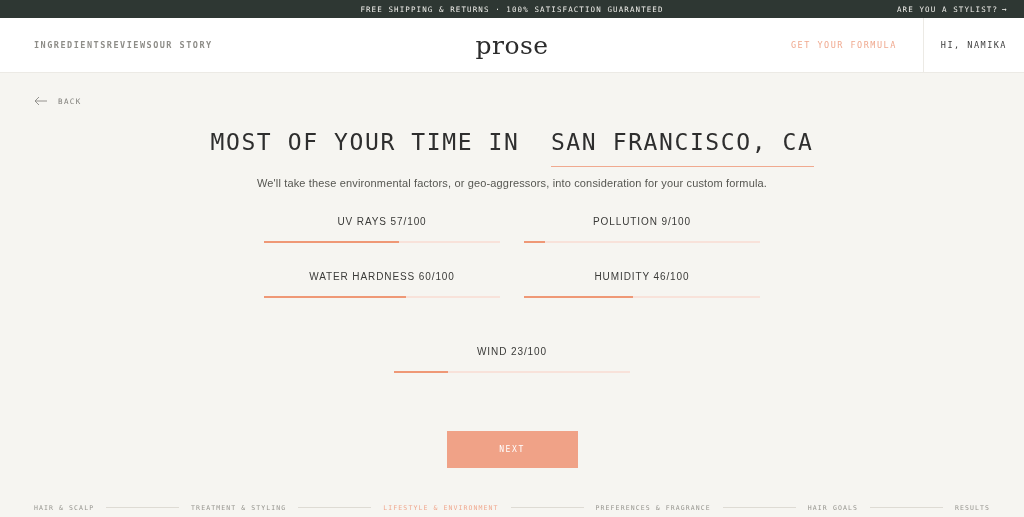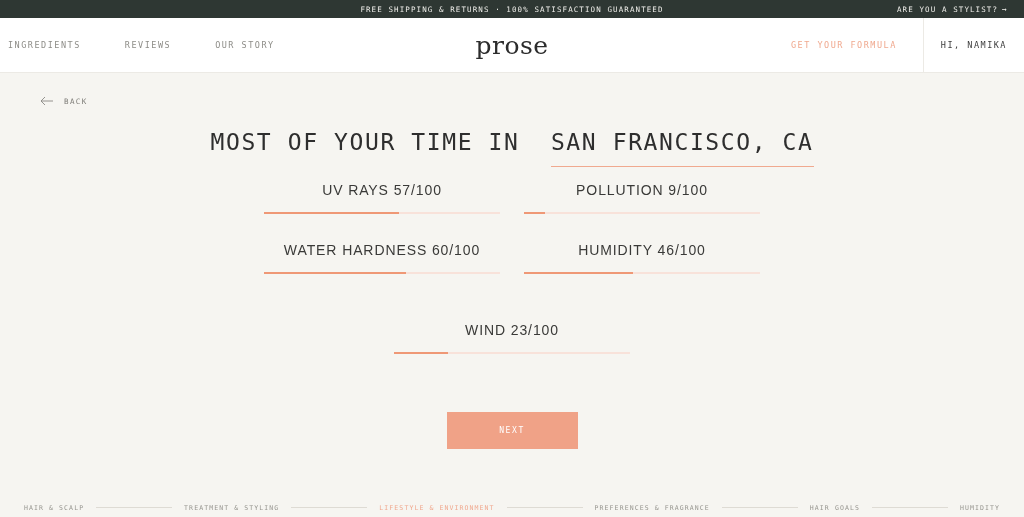--- a/index.html
+++ b/index.html
@@ -56,22 +56,22 @@
     height: 55px;
     background: #ffffff;
     border-bottom: 1px solid #eceae5;
     display: flex;
     align-items: center;
     position: relative;
   }
   .nav-left {
     display: flex;
     align-items: center;
-    gap: 44px;
-    padding-left: 8px;
+    padding-left: 34px;
+    font-weight: bold;
   }
   .nav-link {
     font-size: 8.5px;
     letter-spacing: 1.5px;
     font-family: "DejaVu Sans Mono", monospace;
     color: #8e8d88;
     text-decoration: none;
     cursor: pointer;
     white-space: nowrap;
   }
@@ -124,21 +124,21 @@
   }
 
   
   .main {
     position: relative;
     height: 444px;
   }
 
   .back-btn {
     position: absolute;
-    left: 40px;
+    left: 34px;
     top: 23px;
     display: flex;
     align-items: center;
     gap: 10px;
     cursor: pointer;
   }
   .back-arrow {
     display: inline-block;
     width: 14px;
     height: 10px;
@@ -184,21 +184,21 @@
   .metric-row {
     display: flex;
     justify-content: space-between;
   }
   .metric {
     width: 236px;
     margin-bottom: 28px;
   }
   .metric-label {
     text-align: center;
-    font-size: 14px;
+    font-size: 10px;
     letter-spacing: 0.9px;
     color: #3a3a38;
     font-family: "Liberation Sans", sans-serif;
     margin-bottom: 14px;
   }
   .metric-track {
     position: relative;
     height: 2px;
     background: #f8e2da;
     width: 100%;
@@ -239,21 +239,21 @@
   .steps {
     position: absolute;
     bottom: 0;
     left: 0;
     width: 1024px;
     height: 19px;
     display: flex;
     align-items: center;
     justify-content: center;
     gap: 0;
-    padding: 0 24px;
+    padding: 0 34px;
     background: #f6f5f1;
   }
   .step-label {
     font-size: 6.5px;
     letter-spacing: 1.1px;
     font-family: "DejaVu Sans Mono", monospace;
     color: #96958f;
     white-space: nowrap;
     cursor: pointer;
   }
@@ -301,20 +301,21 @@
       </svg>
     </span>
     <span class="back-label">BACK</span>
   </div>
 
   <h1 class="headline">
     <br>
     <span>MOST OF YOUR TIME IN </span><span class="city">SAN FRANCISCO, CA</span>
   </h1>
 
+  <p class="subhead">We'll take these environmental factors, or geo-aggressors, into consideration for your custom formula.</p>
 
   <div class="metrics">
 
     <div class="metric-row">
       <div class="metric">
         <div class="metric-label">UV RAYS 57/100</div>
         <div class="metric-track">
           <div class="metric-fill" style="width: 57%;"></div>
         </div>
       </div>
@@ -362,16 +363,16 @@
     <span class="step-label">HAIR &amp; SCALP</span>
     <span class="step-line"></span>
     <span class="step-label">TREATMENT &amp; STYLING</span>
     <span class="step-line"></span>
     <span class="step-label active">LIFESTYLE &amp; ENVIRONMENT</span>
     <span class="step-line"></span>
     <span class="step-label">PREFERENCES &amp; FRAGRANCE</span>
     <span class="step-line"></span>
     <span class="step-label">HAIR GOALS</span>
     <span class="step-line"></span>
-    <span class="step-label">HUMIDITY</span>
+    <span class="step-label">RESULTS</span>
   </div>
 
 </div>
 
 </body></html>

